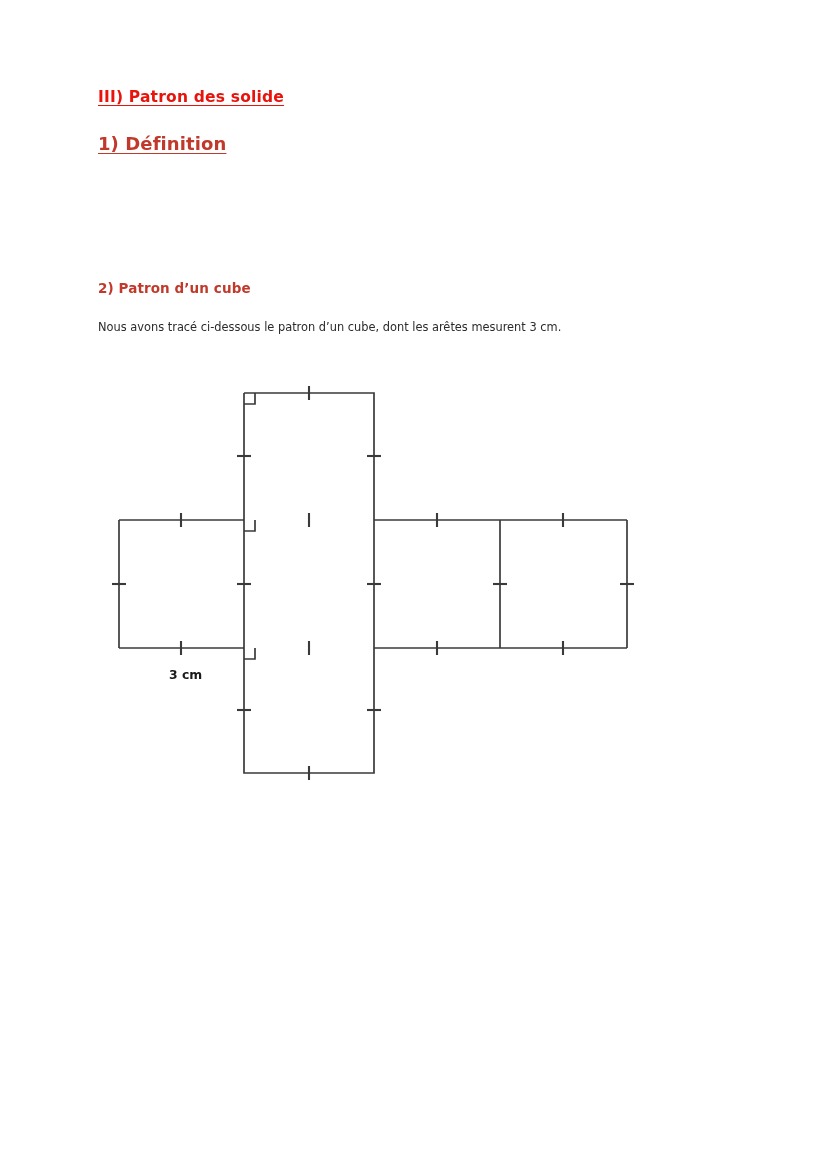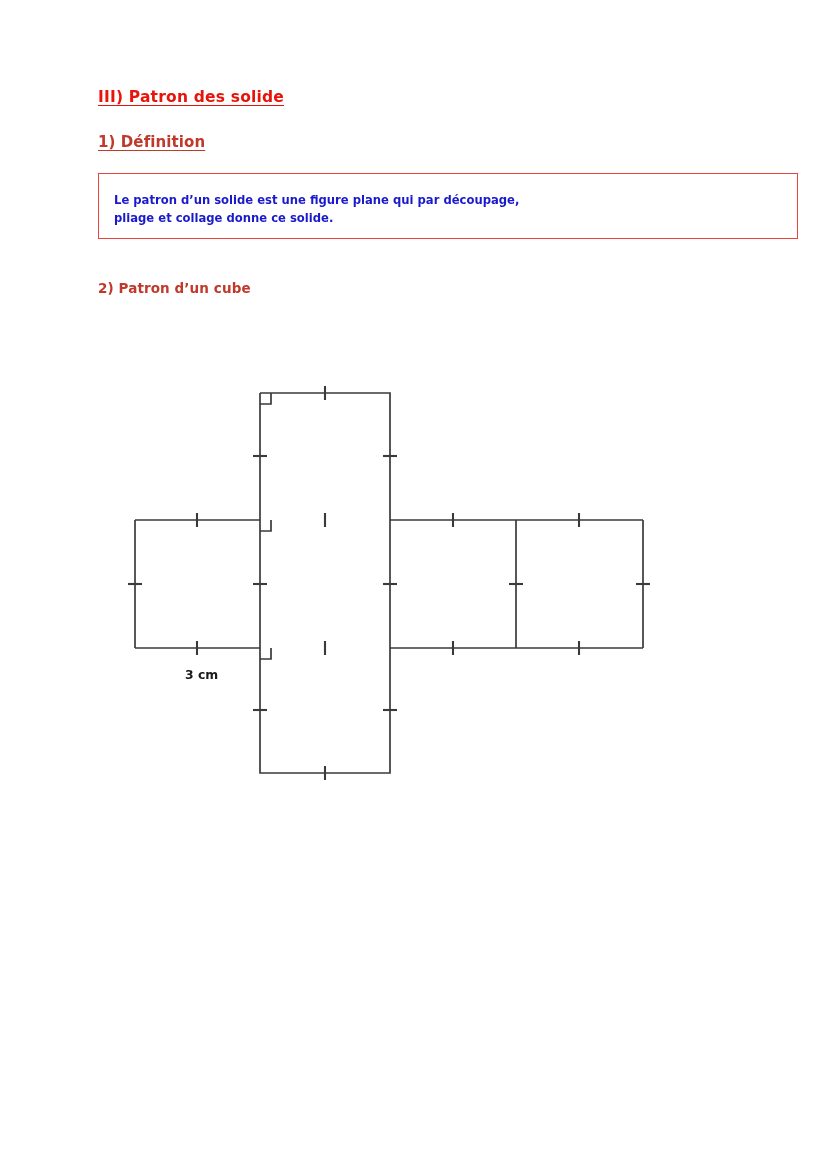--- a/index.html
+++ b/index.html
@@ -30,21 +30,21 @@
     color: #E8140C;
     text-decoration: underline;
     text-underline-offset: 3px;
     letter-spacing: 0.2px;
     white-space: nowrap;
   }
   .h-sub1 {
     position: absolute;
     left: 98px;
     top: 133px;
-    font-size: 15px;
+    font-size: 18px;
     font-weight: bold;
     color: #C0392B;
     text-decoration: underline;
     text-underline-offset: 3px;
     letter-spacing: 0.1px;
     white-space: nowrap;
   }
   .h-sub2 {
     position: absolute;
     left: 98px;
@@ -86,21 +86,21 @@
     font-size: 11.4px;
     color: #2b2b2b;
     white-space: nowrap;
   }
   .body-line.l1 { top: 320px; }
   .body-line.l2 { top: 345px; }
 
   
   .figure-wrap {
     position: absolute;
-    left: 16px;
+    left: 0;
     top: 0;
     width: 728px;
     height: 1171px;
     pointer-events: none;
   }
   svg.net { display: block; }
   .label-3cm {
     font-family: "DejaVu Sans", "Liberation Sans", sans-serif;
     font-size: 12.4px;
     font-weight: bold;
@@ -109,29 +109,24 @@
 </style>
 </head>
 <body>
 
 <div class="page">
 
   <div class="h-main">III) Patron des solide</div>
 
   <div class="h-sub1">1) Définition</div>
 
-  <div class="def-box">
-    <div class="def-text">
-      <span>Le patron d’un solide est une figure plane qui par découpage,</span><br>
-      <span>pliage et collage donne ce solide.</span>
-    </div>
-  </div>
 
   <div class="h-sub2">2) Patron d’un cube</div>
 
+  <div class="body-line l1">Nous avons tracé ci-dessous le patron d’un cube, dont les arêtes mesurent 3 cm.</div>
 
 
   <div class="figure-wrap">
     <svg class="net" width="828" height="1171" viewBox="0 0 828 1171">
       <g stroke="#3a3a3a" stroke-width="1.7" fill="none" stroke-linecap="butt">
 
         <path d="M244 393 L374 393 L374 520"></path>
 
         <path d="M374 520 L627 520"></path>
 

